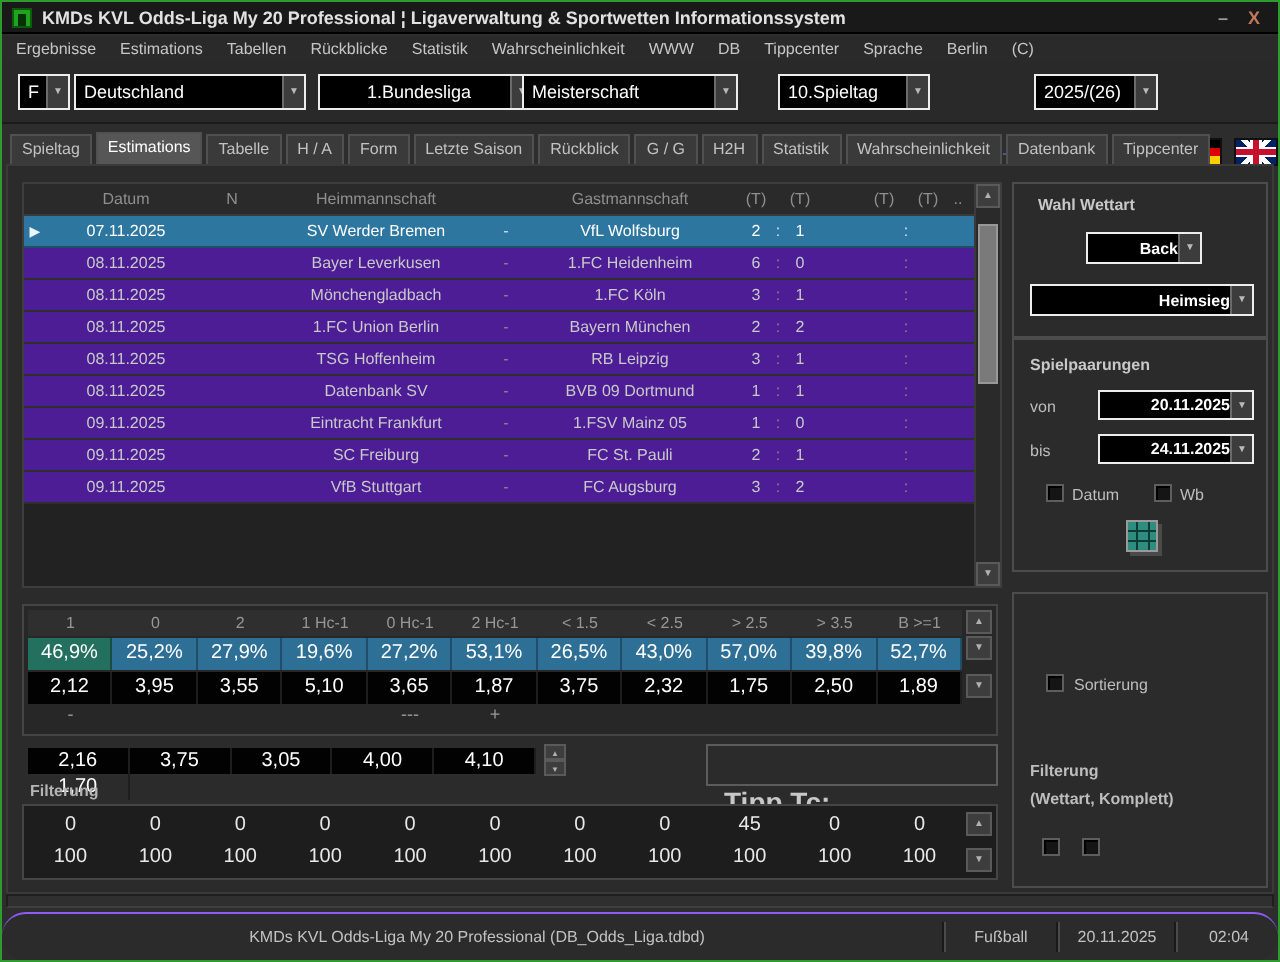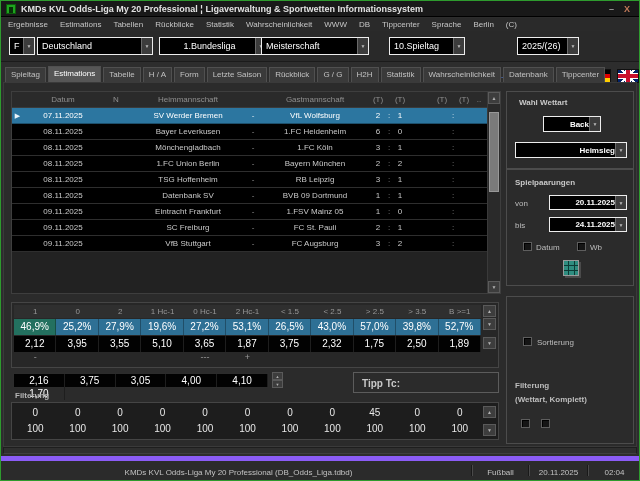--- a/index.html
+++ b/index.html
@@ -46,21 +46,21 @@
   .tab.active { background:#565656; color:#fff; padding-bottom:4px; }
 
   #content-frame { position:absolute; left:2px; top:81px; right:2px; bottom:33px; background:#2b2b2b; border:1px solid #3a3a3a; }
 
   
   #games { position:absolute; left:10px; top:90px; width:490px; height:203px; background:#222; border:1px solid #3e3e3e; }
   #gbody { position:absolute; left:0; top:0; bottom:0; right:13px; }
   .ggrid { display:grid; grid-template-columns:11px 80px 26px 118px 12px 112px 14px 8px 14px 28px 14px 8px 14px 1fr; align-items:center; height:16px; }
   .ggrid span { text-align:center; white-space:nowrap; overflow:hidden; }
   #ghead { color:#8f8f8f; background:#2a2a2a; border-bottom:1px solid #3a3a3a; }
-  .grow { color:#c9c9c9; background:#000000; border-bottom:1px solid #2e2e2e; }
+  .grow { color:#c9c9c9; background:#4c1d95; border-bottom:1px solid #2e2e2e; }
   .grow.sel { background:#2c76a0; color:#fff; border-bottom-color:#1d4f6b; }
   .g-dim { color:#8a8a8a; }
   .grow.sel .g-dim { color:#d6e6f0; }
   .g-gut { color:#eaf4fa; font-size:7px; }
   #vscroll { position:absolute; right:0; top:0; bottom:0; width:13px; background:#2a2a2a; border-left:1px solid #3a3a3a; }
   .sbbtn { position:absolute; left:0; right:0; height:12px; background:#3d3d3d; border:1px solid #5a5a5a; color:#b0b0b0; font-size:5px; text-align:center; line-height:11px; }
   #sb-thumb { position:absolute; left:1px; right:1px; top:20px; height:80px; background:#7a7a7a; border:1px solid #989898; }
 
   
   .gbox { position:absolute; border:1px solid #4c4c4c;text-align:right; }
@@ -84,29 +84,29 @@
   #est-odds { top:33px; height:16px; font-size:10px; }
   #est-odds span { background:#020202; color:#fff; line-height:16px; border-right:1px solid #1e1e1e; }
   #est-mark { top:50px; height:11px; color:#9a9a9a; font-size:9px; line-height:9px; }
   .spinbtn { position:absolute; width:13px; height:12px; background:#3d3d3d; border:1px solid #5a5a5a; color:#b0b0b0; font-size:5px; text-align:center; line-height:11px; }
 
   #manual-row { position:absolute; left:12px; top:372px; width:256px; height:15px; display:grid; grid-template-columns:repeat(5,1fr); background:#020202; border:1px solid #2c2c2c; }
   #manual-row span { text-align:center; color:#fff; font-size:10px; line-height:13px; border-right:1px solid #1e1e1e; }
   .microspin { position:absolute; width:11px; height:8px; background:#3d3d3d; border:1px solid #5a5a5a; color:#b0b0b0; font-size:4px; text-align:center; line-height:7px; }
 
   #tipp-box { position:absolute; left:352px; top:371px; width:146px; height:21px; border:1px solid #5c5c5c; }
-  #tipp-label { position:absolute; left:8px; top:5px; font-size:10px; font-weight:bold; color:#c8c8c8; }
+  #tipp-label { position:absolute; left:8px; top:20px; font-size:14px; font-weight:bold; color:#c8c8c8; }
   #filt-label { position:absolute; left:14px; top:390px; font-weight:bold; color:#b5b5b5; }
   #filt-box { position:absolute; left:10px; top:401px; width:488px; height:38px; border:1px solid #454545; background:#1d1d1d; }
   .frow { font-size:10px; }
   .frow span { color:#e8e8e8; line-height:14px; }
 
   
   #pre-status { position:absolute; left:2px; right:2px; bottom:26px; height:7px; background:#2f2f2f; border:1px solid #1e1e1e; border-bottom-color:#3f3f3f; }
-  #statusbar { position:absolute; left:0; right:0; bottom:0; height:24px; background:#2b2b2b; border-top:5px solid #8b5cf6; color:#c2c2c2; }
+  #statusbar { position:absolute; left:0; right:0; bottom:0; height:24px; background:#2b2b2b; border-top:1px solid #8b5cf6; color:#c2c2c2;border-radius:12px; }
   .sbtxt { position:absolute; top:0; height:24px; line-height:24px; text-align:center; white-space:nowrap; overflow:hidden; }
   .vsep { position:absolute; top:4px; bottom:4px; width:2px; border-left:1px solid #191919; border-right:1px solid #4a4a4a; }
 </style>
 </head>
 <body>
 
 <div id="win">
 
   <div id="titlebar">
     <span id="app-logo"></span>

